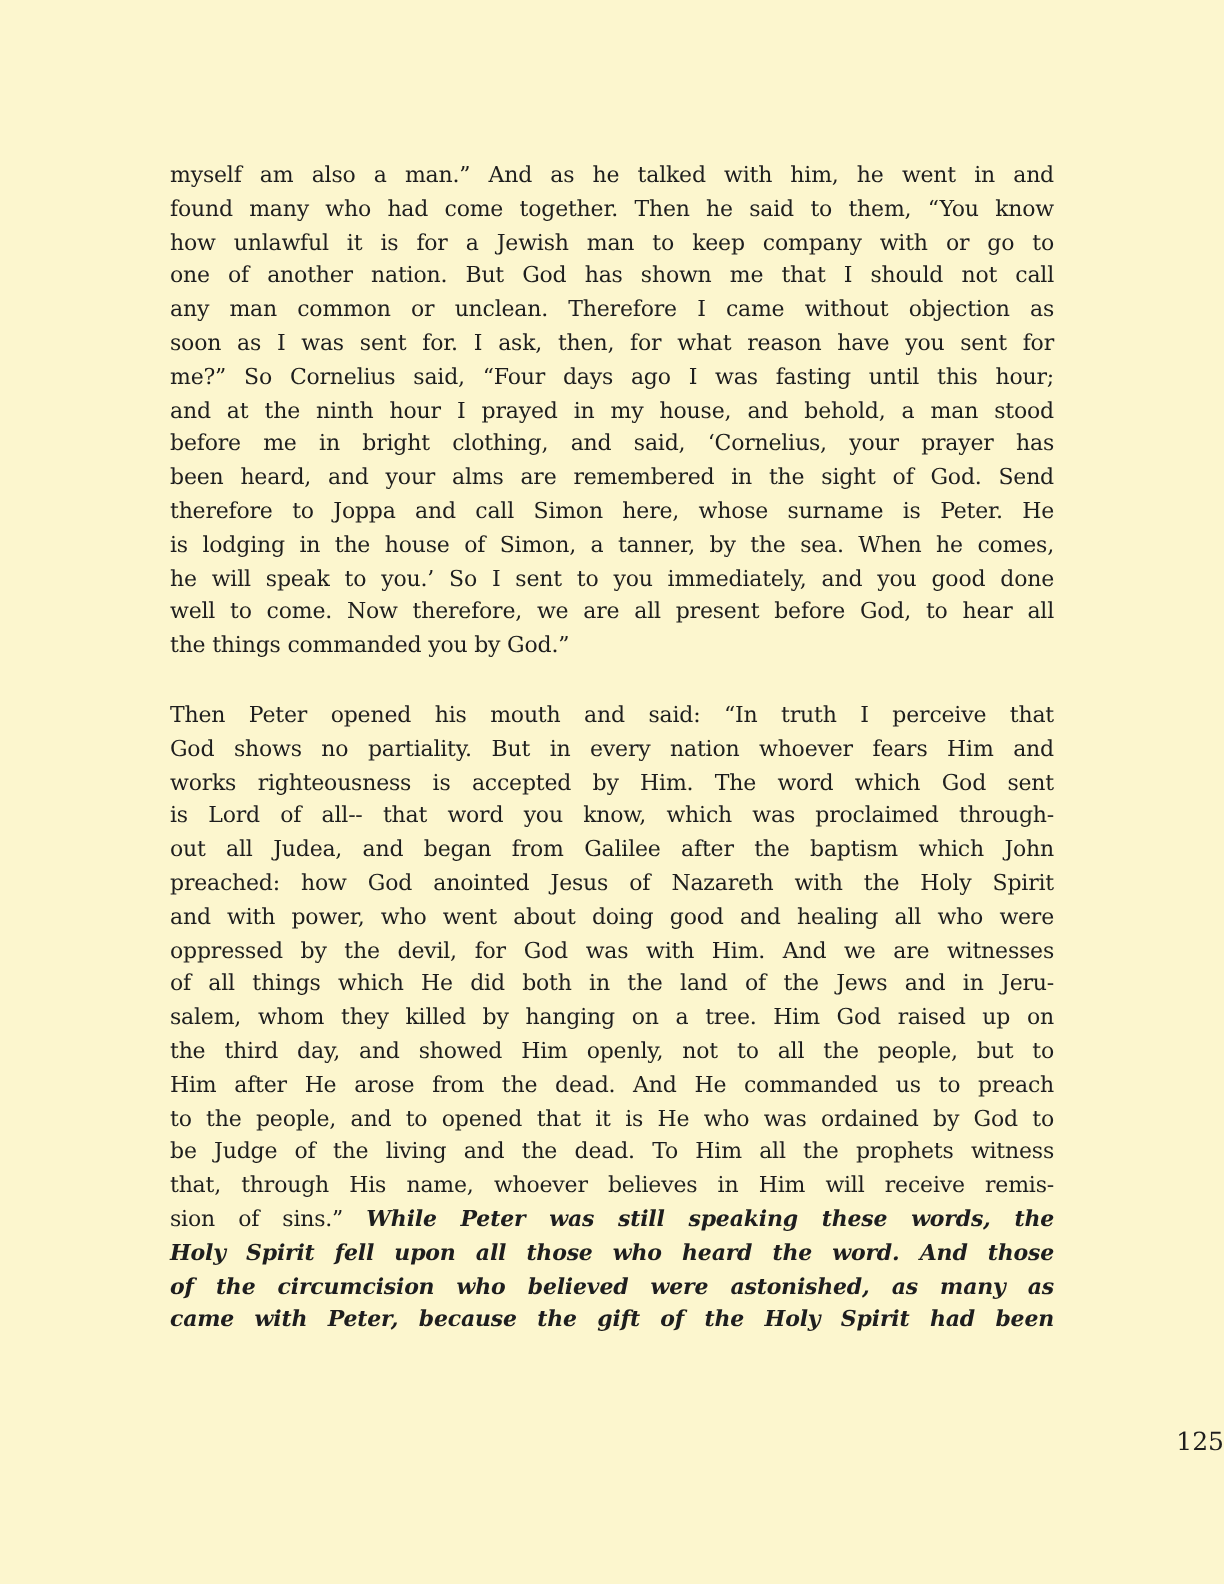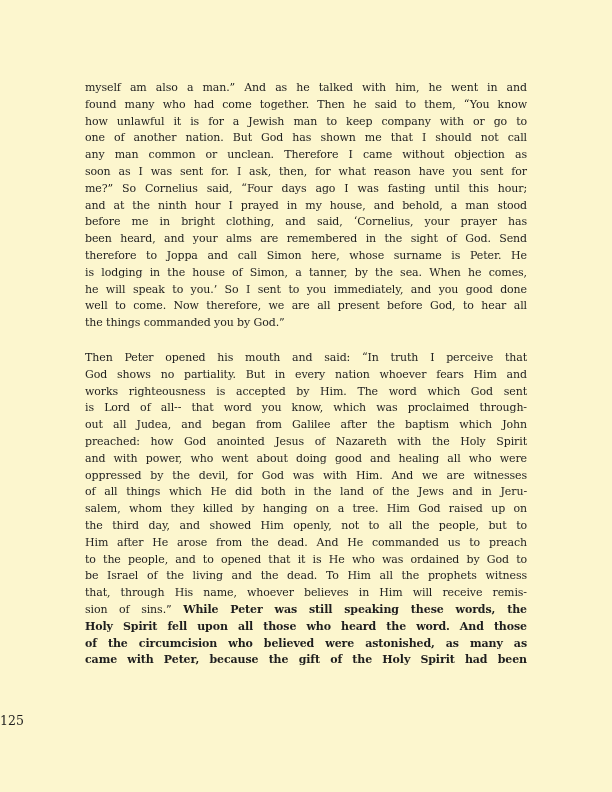--- a/index.html
+++ b/index.html
@@ -33,27 +33,28 @@
   }
   .line {
     text-align: justify;
     text-align-last: justify;
   }
   .line.last-left {
     text-align-last: left;
   }
   .bold {
     font-weight: bold;
+    font-style: italic;
   }
   .page-number {
     position: absolute;
     top: 713px;
     left: 0;
     width: 612px;
-    text-align: left;
+    text-align: right;
     font-size: 12.5px;
     letter-spacing: 0;
   }
 </style>
 </head>
 <body>
 
 <div class="page">
   <div class="text-block">
       <div class="paragraph">
@@ -80,21 +81,21 @@
         <div class="line"><span>is Lord of all-- that word you know, which was proclaimed through-</span></div>
         <div class="line"><span>out all Judea, and began from Galilee after the baptism which John</span></div>
         <div class="line"><span>preached: how God anointed Jesus of Nazareth with the Holy Spirit</span></div>
         <div class="line"><span>and with power, who went about doing good and healing all who were</span></div>
         <div class="line"><span>oppressed by the devil, for God was with Him. And we are witnesses</span></div>
         <div class="line"><span>of all things which He did both in the land of the Jews and in Jeru-</span></div>
         <div class="line"><span>salem, whom they killed by hanging on a tree. Him God raised up on</span></div>
         <div class="line"><span>the third day, and showed Him openly, not to all the people, but to</span></div>
         <div class="line"><span>Him after He arose from the dead. And He commanded us to preach</span></div>
         <div class="line"><span>to the people, and to opened that it is He who was ordained by God to</span></div>
-        <div class="line"><span>be Israel of the living and the dead. To Him all the prophets witness</span></div>
+        <div class="line"><span>be Judge of the living and the dead. To Him all the prophets witness</span></div>
         <div class="line"><span>that, through His name, whoever believes in Him will receive remis-</span></div>
         <div class="line"><span>sion of sins.” </span><span class="bold">While Peter was still speaking these words, the</span></div>
         <div class="line"><span class="bold">Holy Spirit fell upon all those who heard the word. And those</span></div>
         <div class="line"><span class="bold">of the circumcision who believed were astonished, as many as</span></div>
         <div class="line"><span class="bold">came with Peter, because the gift of the Holy Spirit had been</span></div>
       </div>
     </div>
   <div class="page-number">125</div>
 </div>
 

